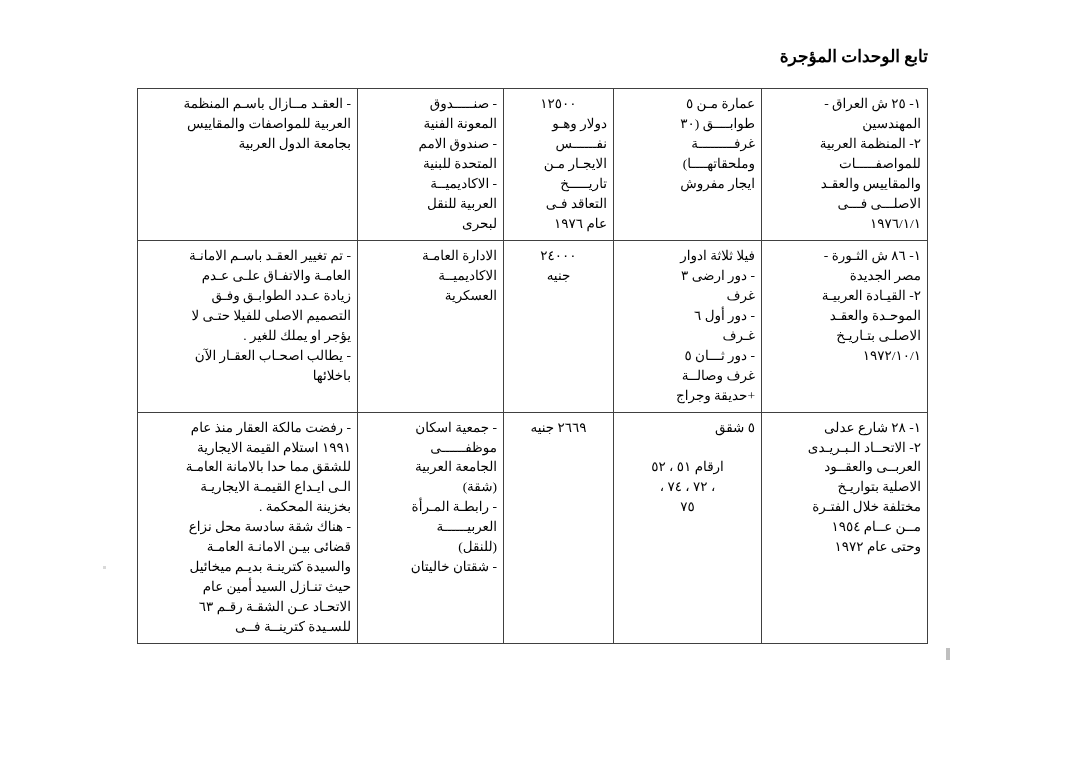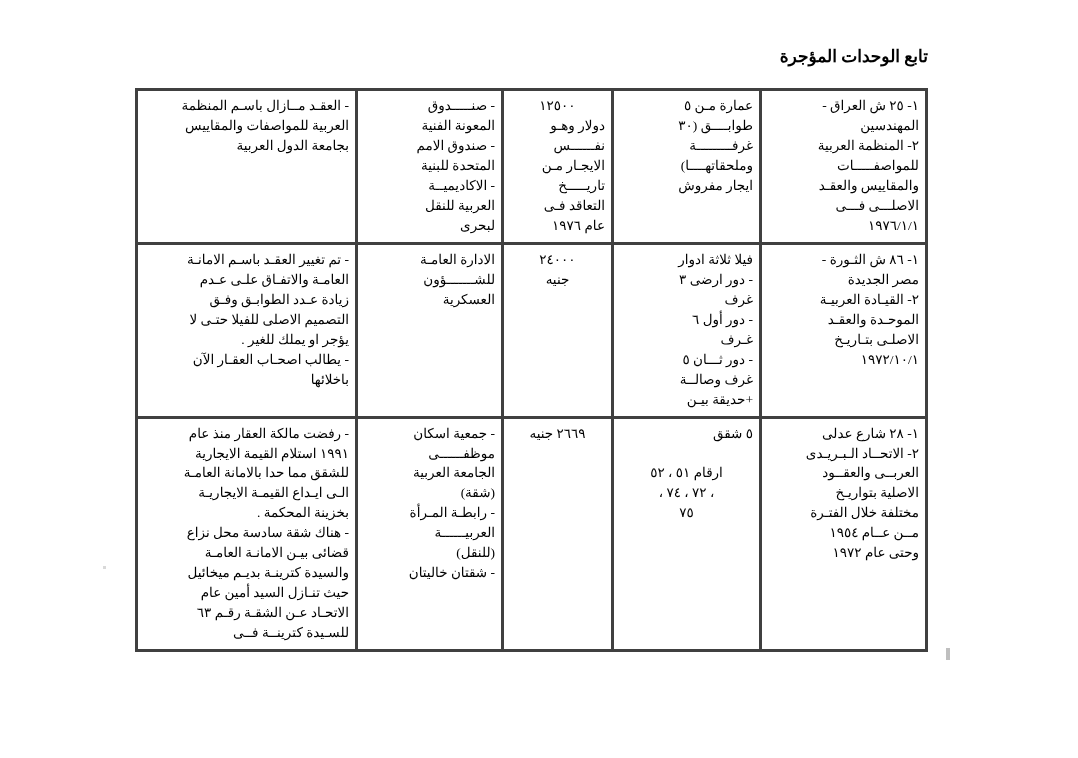--- a/index.html
+++ b/index.html
@@ -32,21 +32,21 @@
   table.units-table {
     position: absolute;
     top: 88px;
     right: 150px;
     width: 790px;
     border-collapse: collapse;
     table-layout: fixed;
     direction: rtl;
   }
   table.units-table td {
-    border: 3px solid #404040;
+    border: 1px solid #404040;
     vertical-align: top;
     padding: 5px 6px 6px 6px;
     font-size: 13.5px;
     line-height: 1.48;
     text-align: justify;
     text-align-last: right;
   }
   
   col.c1 { width: 166px; }  
   col.c2 { width: 148px; }  
@@ -169,33 +169,33 @@
         </td>
         <td>
           <div class="cell-lines just">
             <div>فيلا ثلاثة ادوار</div>
             <div>- دور ارضى ٣</div>
             <div>غرف</div>
             <div>- دور أول ٦</div>
             <div>غـرف</div>
             <div>- دور ثـــان ٥</div>
             <div>غرف وصالــة</div>
-            <div>+حديقة بيـن</div>
+            <div>+حديقة وجراج</div>
           </div>
         </td>
         <td>
           <div class="cell-lines">
             <div class="ctr">٢٤٠٠٠</div>
             <div class="ctr">جنيه</div>
           </div>
         </td>
         <td>
           <div class="cell-lines just">
             <div>الادارة العامـة</div>
-            <div>للشـــــــؤون</div>
+            <div>الاكاديميــة</div>
             <div>العسكرية</div>
           </div>
         </td>
         <td>
           <div class="cell-lines just">
             <div>- تم تغيير العقـد باسـم الامانـة</div>
             <div>العامـة والاتفـاق علـى عـدم</div>
             <div>زيادة عـدد الطوابـق وفـق</div>
             <div>التصميم الاصلى للفيلا حتـى لا</div>
             <div>يؤجر او يملك للغير .</div>

